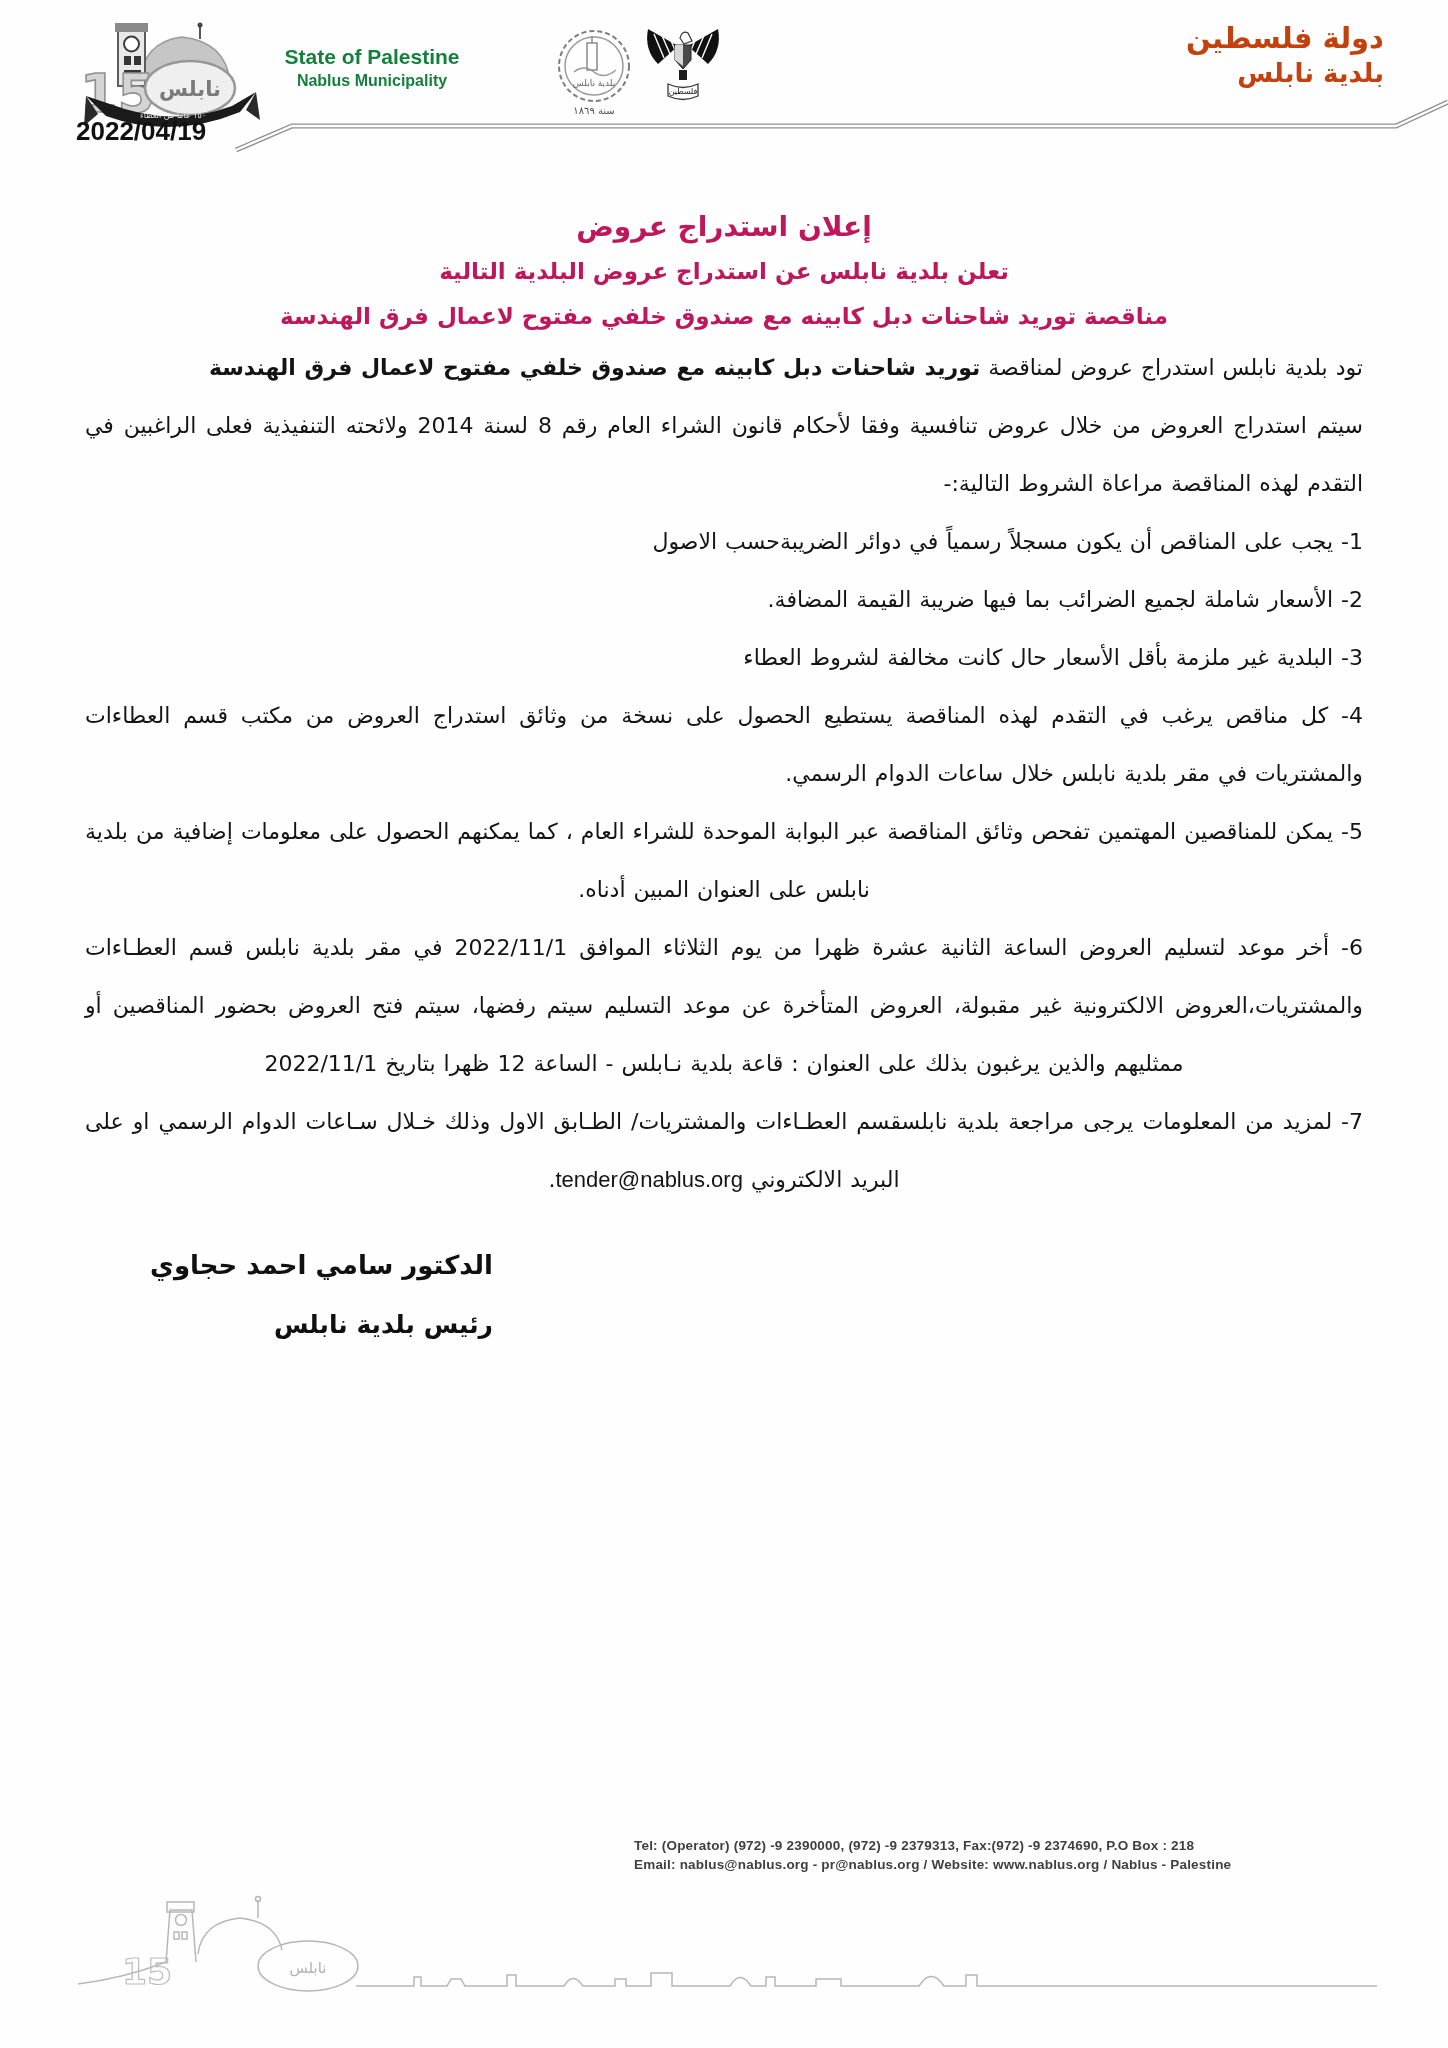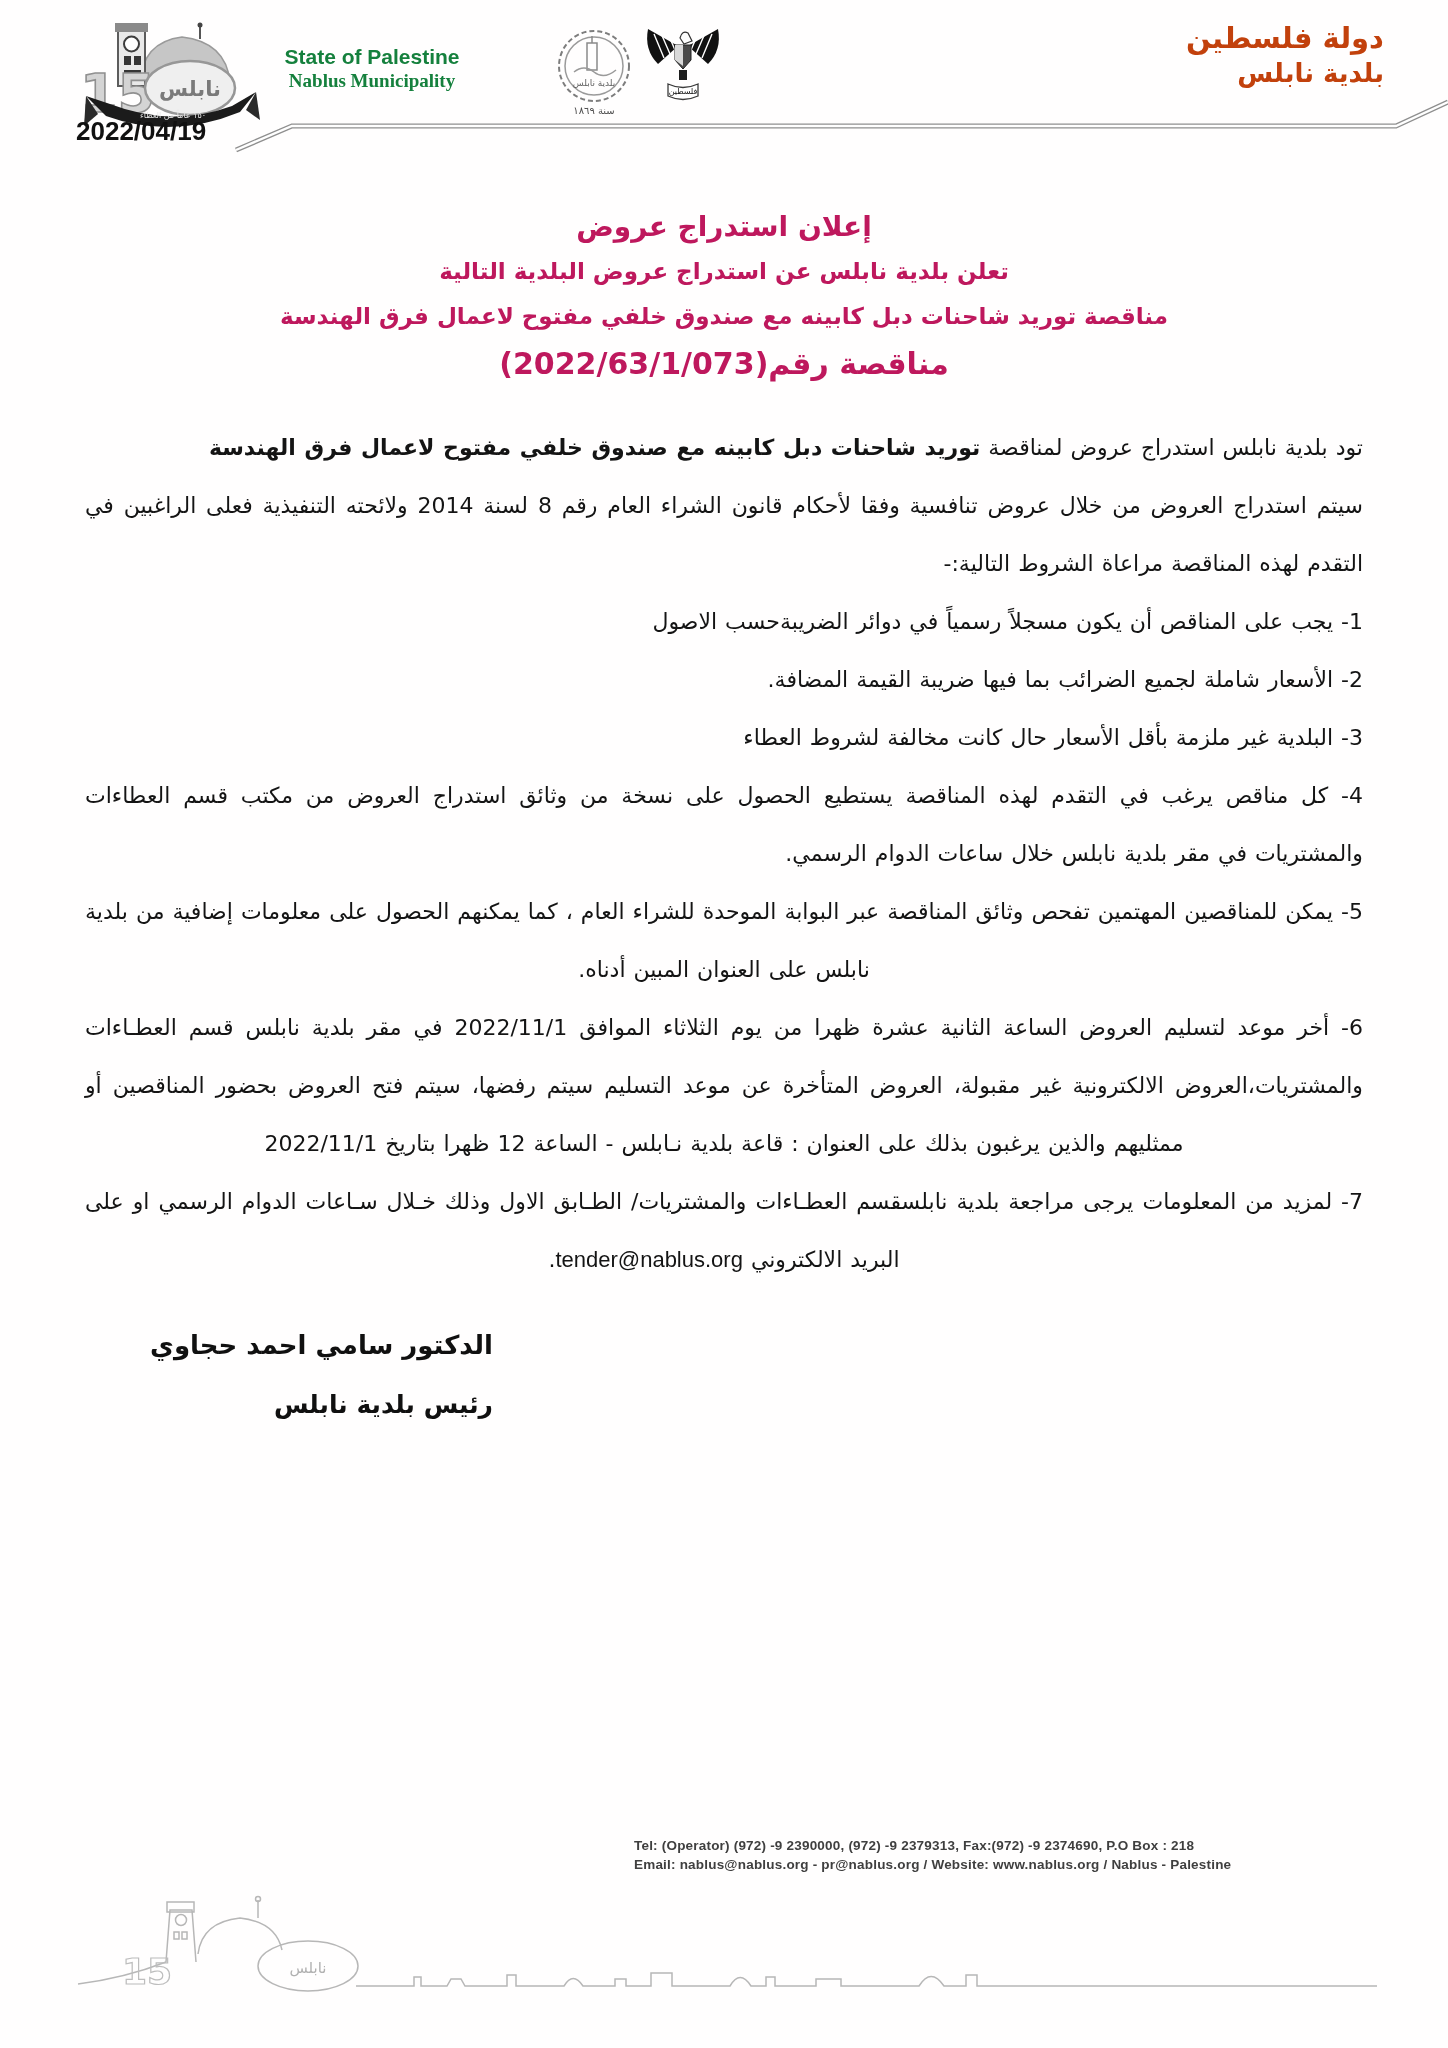--- a/index.html
+++ b/index.html
@@ -3,21 +3,21 @@
 <meta charset="utf-8">
 <style>
   html,body{margin:0;padding:0;background:#ffffff;}
   .page{position:relative;width:1448px;height:2048px;background:#fffefe;overflow:hidden;
         font-family:"DejaVu Sans",sans-serif;color:#151515;}
   
   .hdr-logo{position:absolute;left:80px;top:22px;width:182px;height:114px;}
   .hdr-en{position:absolute;left:262px;top:44px;width:220px;text-align:center;
           font-family:"Liberation Sans",sans-serif;color:#15803d;}
   .hdr-en .l1{font-size:21px;font-weight:bold;line-height:26px;}
-  .hdr-en .l2{font-size:19px;font-weight:bold;line-height:22px;font-family:Liberation Serif, serif;}
+  .hdr-en .l2{font-size:16px;font-weight:bold;line-height:22px;}
   .hdr-seals{position:absolute;left:556px;top:26px;width:170px;height:92px;}
   .hdr-ar{position:absolute;right:64px;top:20px;width:330px;text-align:right;direction:rtl;color:#c2410c;}
   .hdr-ar .l1{font-size:29px;font-weight:bold;line-height:36px;letter-spacing:1px;}
   .hdr-ar .l2{font-size:26px;font-weight:bold;line-height:34px;letter-spacing:1px;}
   .hdr-rule{position:absolute;left:0;top:96px;width:1448px;height:64px;}
   .hdr-date{position:absolute;left:76px;top:116px;font-family:"Liberation Sans",sans-serif;
             font-size:26px;font-weight:bold;color:#111;}
   
   .content{position:absolute;left:85px;top:205px;width:1278px;direction:rtl;}
   .titles{text-align:center;font-weight:bold;color:#be185d;}
@@ -110,21 +110,20 @@
   </div>
 
   <div class="hdr-date">2022/04/19</div>
 
   <div class="content">
 
     <div class="titles">
       <div class="t1">إعلان استدراج عروض</div>
       <div class="t2">تعلن بلدية نابلس عن استدراج عروض البلدية التالية</div>
       <div class="t3">مناقصة توريد شاحنات دبل كابينه مع صندوق خلفي مفتوح لاعمال فرق الهندسة</div>
-      <div class="t4">مناقصة رقم(2022/63/1/073)</div>
     </div>
 
     <p class="para"><span>تود بلدية نابلس استدراج عروض لمناقصة </span><span class="b">توريد شاحنات دبل كابينه مع صندوق خلفي مفتوح لاعمال فرق الهندسة</span></p>
 
     <p class="para">سيتم استدراج العروض  من خلال عروض تنافسية وفقا لأحكام قانون الشراء العام رقم 8 لسنة 2014 ولائحته التنفيذية فعلى الراغبين في التقدم لهذه المناقصة مراعاة الشروط التالية:-</p>
 
     <p class="para"><span>1- </span><span>يجب على المناقص أن يكون مسجلاً رسمياً في دوائر الضريبةحسب الاصول</span></p>
     <p class="para"><span>2- </span><span>الأسعار شاملة لجميع الضرائب بما فيها ضريبة القيمة المضافة.</span></p>
     <p class="para"><span>3- </span><span>البلدية غير ملزمة بأقل الأسعار حال كانت مخالفة لشروط العطاء</span></p>
     <p class="para"><span>4- </span><span>كل مناقص يرغب في التقدم لهذه المناقصة يستطيع الحصول على نسخة من وثائق استدراج العروض من مكتب قسم العطاءات والمشتريات في مقر بلدية نابلس خلال ساعات الدوام الرسمي.</span></p>

